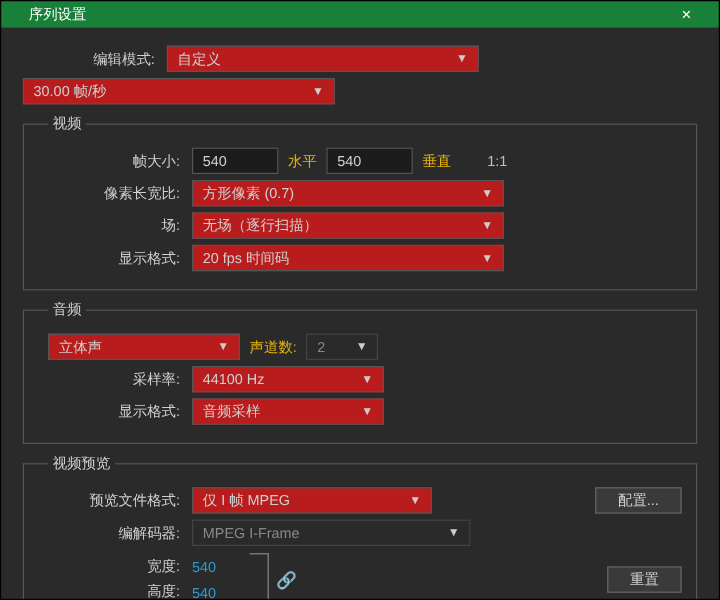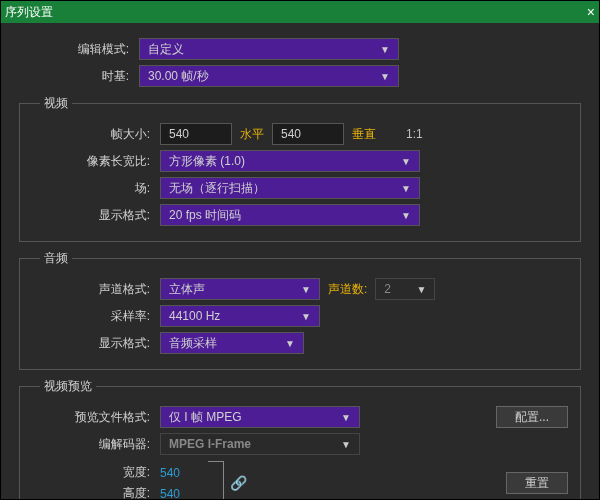--- a/index.html
+++ b/index.html
@@ -1,23 +1,23 @@
 <!DOCTYPE html>
 <html><head>
 <meta charset="utf-8">
 <style>
   * { box-sizing: border-box; margin: 0; padding: 0; font-family: "Microsoft YaHei", Arial, sans-serif; }
   body { background: #2a2a2a; color: #d0d0d0; font-size: 12px; width: 600px; height: 500px; overflow: hidden; border: 1px solid #000; }
-  .titlebar { background: #188038; height: 22px; display: flex; align-items: center; justify-content: space-between; padding: 0 4px; color: #fff; }
+  .titlebar { background: #188038; height: 22px; display: flex; align-items: center; justify-content: space-between; padding: 0 23px; color: #fff; }
   .titlebar .title { font-size: 12px; }
   .titlebar .close { font-size: 14px; cursor: pointer; }
   .content { padding: 10px 18px 6px 18px; }
   .row { display: flex; align-items: center; margin: 5px 0; }
   .lbl { width: 120px; text-align: right; padding-right: 10px; color: #d0d0d0; }
-  .select { background: #4c1d95; border: 1px solid #555; color: #d0d0d0; height: 22px; display: flex; align-items: center; justify-content: space-between; padding: 0 8px; cursor: pointer; }
+  .select { background: #b91c1c; border: 1px solid #555; color: #d0d0d0; height: 22px; display: flex; align-items: center; justify-content: space-between; padding: 0 8px; cursor: pointer; }
   .select .arrow { font-size: 10px; color: #ccc; }
   .w260 { width: 260px; }
   .numbox { background: #1c1c1c; border: 1px solid #555; color: #d0d0d0; height: 22px; width: 72px; display: flex; align-items: center; padding: 0 8px; }
   .subtxt { margin: 0 8px; color: #eab308; }
   .ratio { margin-left: 22px; color: #c0c0c0; }
   fieldset { border: 1px solid #555; margin: 8px 0 0 0; padding: 6px 12px 10px 20px; }
   legend { padding: 0 4px; color: #d0d0d0; font-size: 12px; }
   .linkval { color: #2a9cd4; cursor: pointer; }
   .btn { background: #3a3a3a; border: 1px solid #666; color: #d0d0d0; height: 22px; padding: 0 18px; display: inline-flex; align-items: center; justify-content: center; cursor: pointer; }
   .disabled-select { background: #2a2a2a; border: 1px solid #444; color: #888; }
@@ -36,21 +36,20 @@
 
   <div class="row">
     <div class="lbl">编辑模式:</div>
     <div class="select w260">
       <span>自定义</span>
       <span class="arrow">▼</span>
     </div>
   </div>
 
   <div class="row">
-    <div class="lbl">时基:</div>
     <div class="select w260">
       <span>30.00 帧/秒</span>
       <span class="arrow">▼</span>
     </div>
   </div>
 
   <fieldset>
     <legend>视频</legend>
 
     <div class="row">
@@ -62,21 +61,21 @@
       <div class="numbox">
           <span>540</span>
         </div>
       <span class="subtxt">垂直</span>
       <span class="ratio">1:1</span>
     </div>
 
     <div class="row">
       <div class="lbl">像素长宽比:</div>
       <div class="select w260">
-        <span>方形像素 (1.0)</span>
+        <span>方形像素 (0.7)</span>
         <span class="arrow">▼</span>
       </div>
     </div>
 
     <div class="row">
       <div class="lbl">场:</div>
       <div class="select w260">
         <span>无场（逐行扫描）</span>
         <span class="arrow">▼</span>
       </div>
@@ -88,21 +87,20 @@
         <span>20 fps 时间码</span>
         <span class="arrow">▼</span>
       </div>
     </div>
   </fieldset>
 
   <fieldset>
     <legend>音频</legend>
 
     <div class="row">
-      <div class="lbl">声道格式:</div>
       <div class="select" style="width:160px;">
         <span>立体声</span>
         <span class="arrow">▼</span>
       </div>
       <span class="subtxt" style="">声道数:</span>
       <div class="select small-select disabled-select">
         <span>2</span>
         <span class="arrow">▼</span>
       </div>
     </div>
@@ -110,21 +108,21 @@
     <div class="row">
       <div class="lbl">采样率:</div>
       <div class="select" style="width:160px;gap:40px;">
         <span>44100 Hz</span>
         <span class="arrow">▼</span>
       </div>
     </div>
 
     <div class="row">
       <div class="lbl">显示格式:</div>
-      <div class="select" style="width:144px;">
+      <div class="select" style="width:160px;">
         <span>音频采样</span>
         <span class="arrow">▼</span>
       </div>
     </div>
   </fieldset>
 
   <fieldset style="border-bottom:none;">
     <legend>视频预览</legend>
 
     <div class="row">
@@ -132,21 +130,21 @@
       <div class="select" style="width:200px;">
         <span>仅 I 帧 MPEG</span>
         <span class="arrow">▼</span>
       </div>
       <div style="flex:1"></div>
       <div class="btn">配置...</div>
     </div>
 
     <div class="row">
       <div class="lbl">编解码器:</div>
-      <div class="select disabled-select" style="width:200px;font-weight:bold;">
+      <div class="select disabled-select" style="width:232px;">
         <span>MPEG I-Frame</span>
         <span class="arrow">▼</span>
       </div>
     </div>
 
     <div style="display:flex; align-items:center;">
       <div>
         <div class="row" style="margin:4px 0;">
           <div class="lbl">宽度:</div>
           <span class="linkval">540</span>

